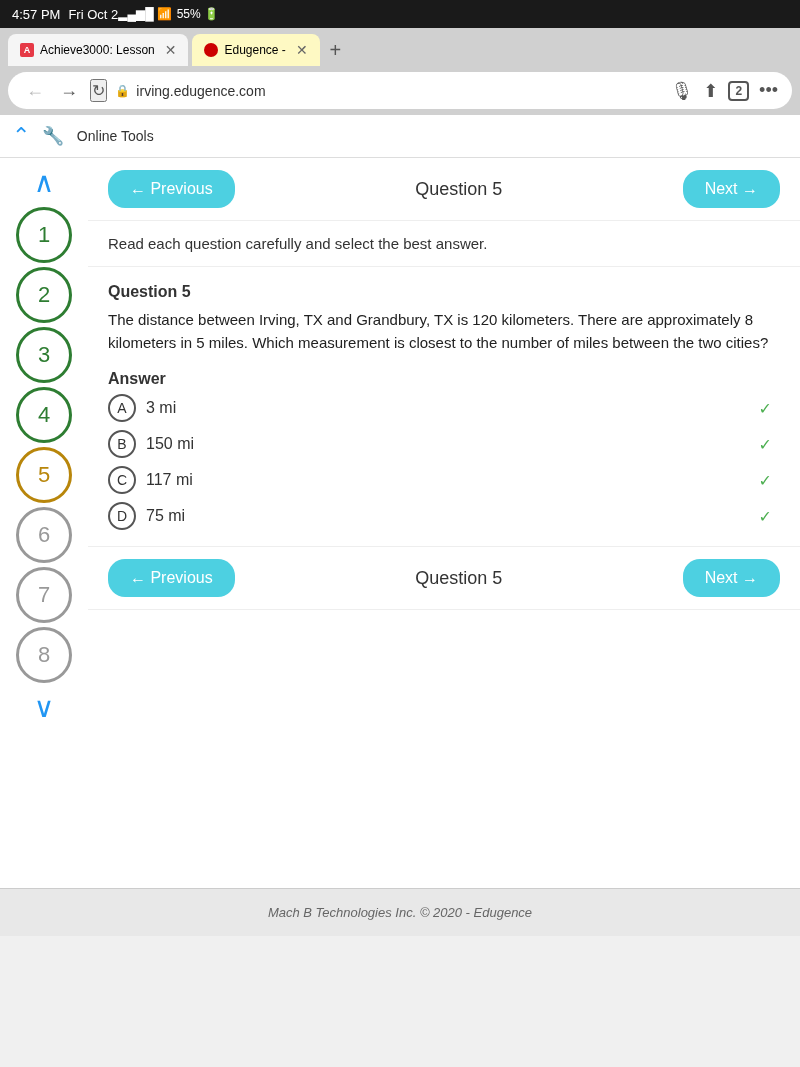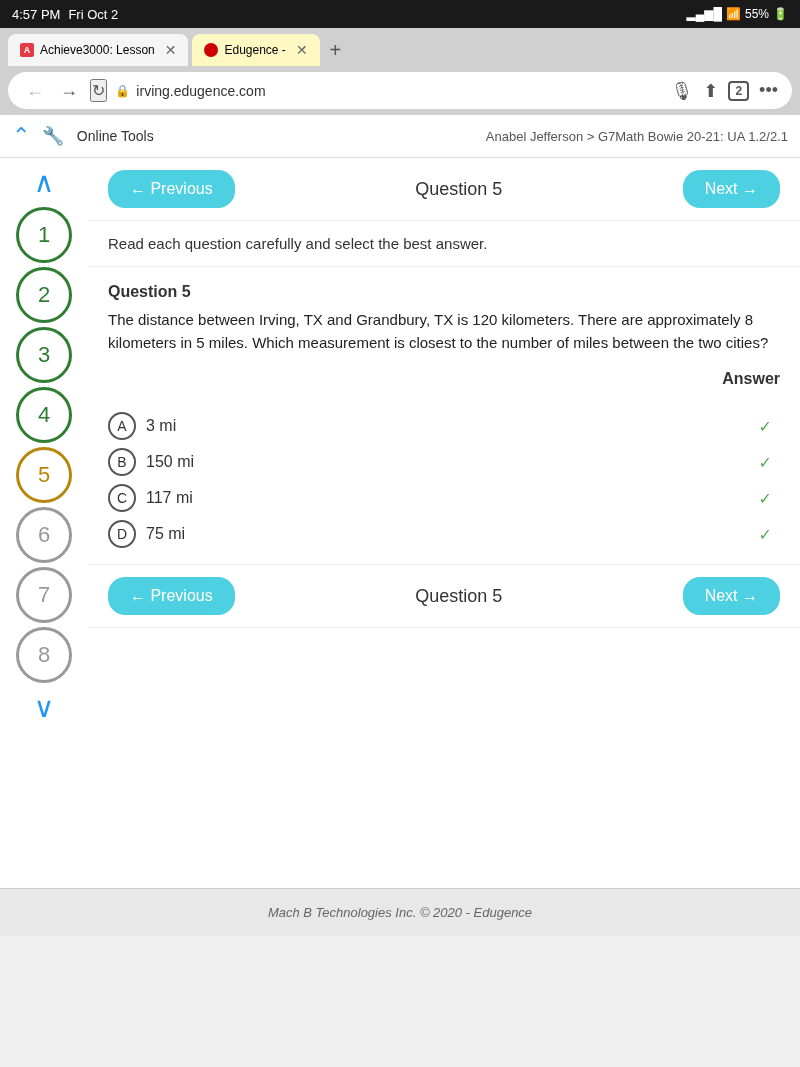--- a/index.html
+++ b/index.html
@@ -3,21 +3,20 @@
   <meta charset="utf-8">
   <style>
     * { margin: 0; padding: 0; box-sizing: border-box; }
     body { font-family: -apple-system, BlinkMacSystemFont, 'Helvetica Neue', Arial, sans-serif; background: #f0f0f0; width: 800px; min-height: 1067px; }
 
     
     .status-bar {
       background: #1a1a1a;
       color: white;
       display: flex;
-      justify-content: space-between;
       align-items: center;
       padding: 4px 12px;
       height: 28px;
       font-size: 13px;
       font-weight: 500;
     }
     .status-left { display: flex; gap: 8px; }
     .status-right { display: flex; align-items: center; gap: 4px; font-size: 12px; }
 
     
@@ -205,22 +204,21 @@
     .question-text {
       font-size: 15px;
       color: #222;
       line-height: 1.5;
       margin-bottom: 16px;
     }
     .answer-label {
       font-size: 16px;
       font-weight: 600;
       color: #333;
-      margin-bottom: 24px;
-      text-align: right;
+      margin-bottom: 6px;
     }
     .answer-options {
       display: flex;
       flex-direction: column;
       gap: 8px;
     }
     .answer-option {
       display: flex;
       align-items: center;
       gap: 10px;
@@ -322,21 +320,20 @@
       <span class="tab-count">2</span>
       <button class="browser-action-btn">•••</button>
     </div>
   </div>
 </div>
 
 <div class="app-header">
   <span class="chevron-up">⌃</span>
   <span class="tools-icon">🔧</span>
   <span class="online-tools">Online Tools</span>
-  <span class="user-info">Anabel Jefferson  &gt;  G7Math Bowie 20-21: UA 1.2/2.1</span>
 </div>
 
 <div class="main-layout">
 
   <div class="sidebar">
     <span class="sidebar-chevron">∧</span>
     <div class="sidebar-num green">1</div>
     <div class="sidebar-num green">2</div>
     <div class="sidebar-num green">3</div>
     <div class="sidebar-num green">4</div>

